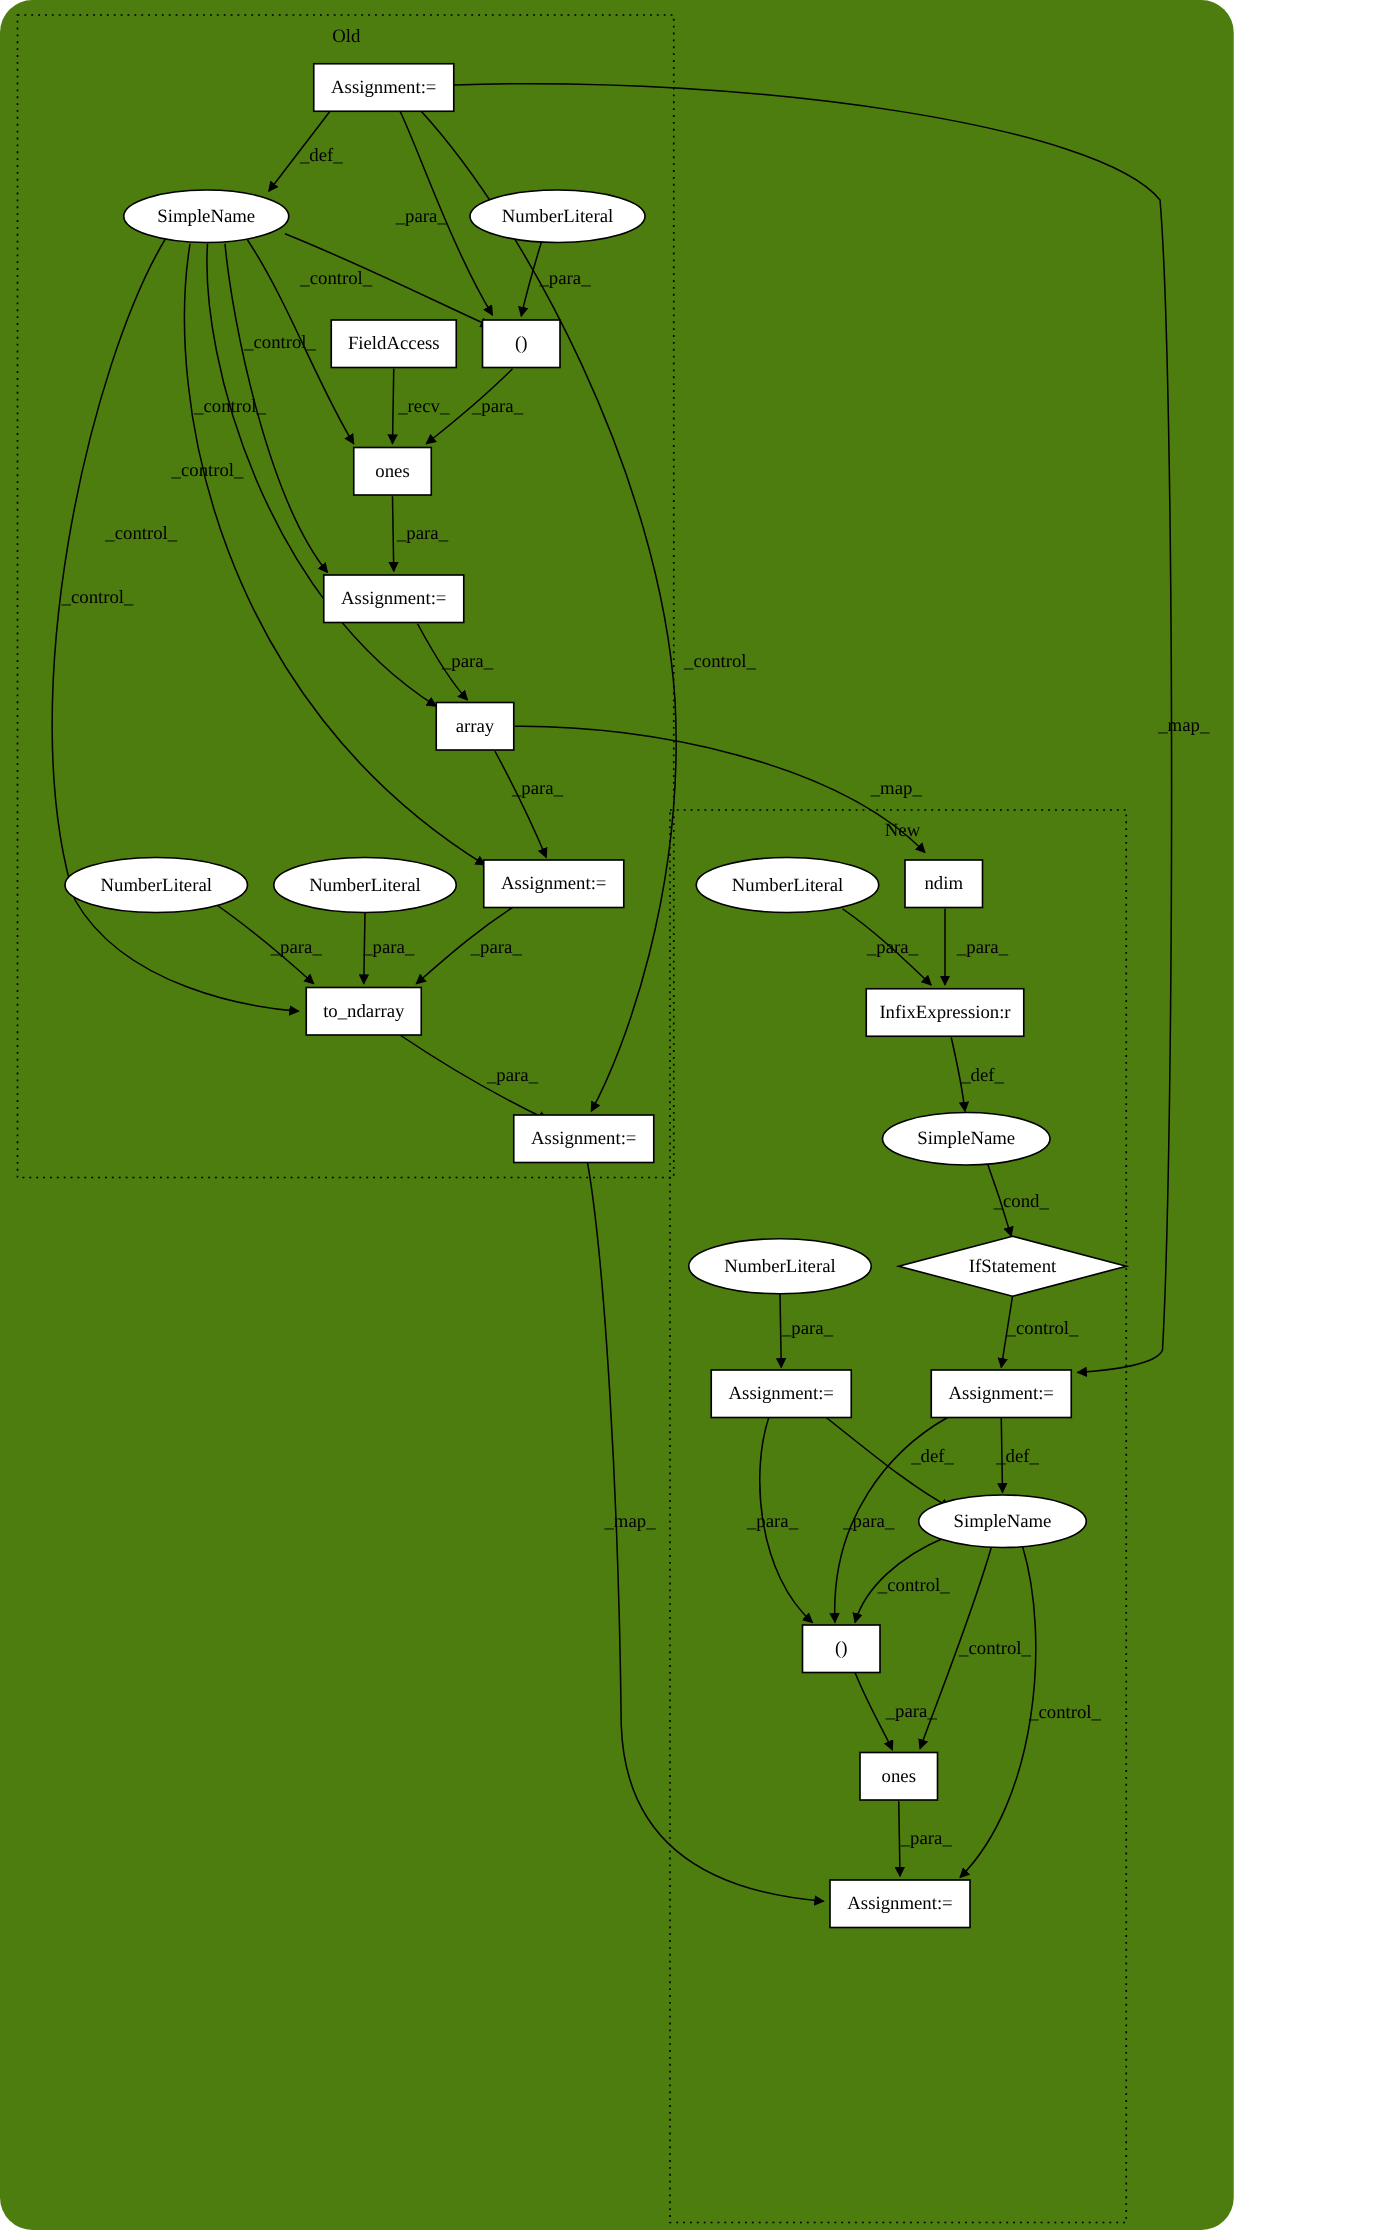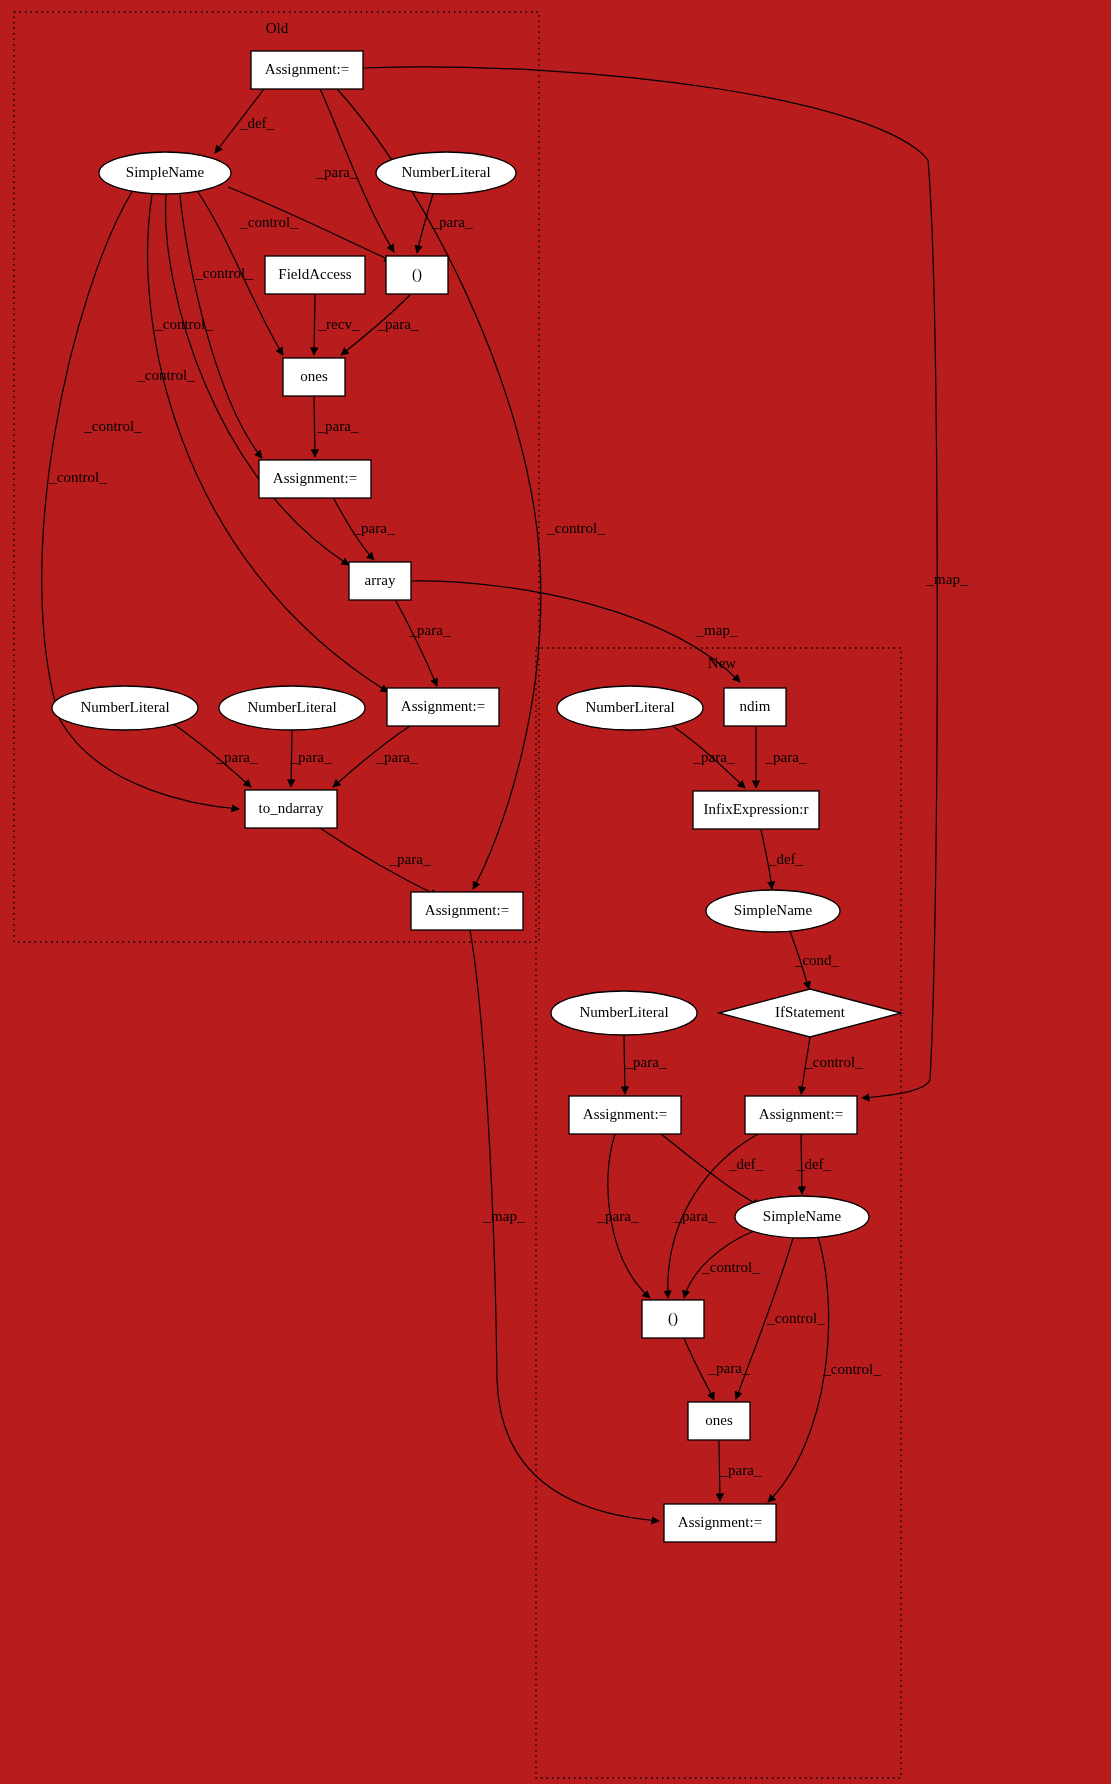--- a/index.html
+++ b/index.html
@@ -1,17 +1,17 @@
 <!DOCTYPE html>
 <html><head>
 <meta charset="utf-8">
 <style>
   html,body{margin:0;padding:0;background:#ffffff;}
-  #canvas{position:relative;width:1111px;height:1784px;background:#b91c1c;
-          font-family:"Liberation Serif","DejaVu Serif",serif;}
+  #canvas{position:relative;width:987px;height:1784px;background:#4d7c0f;
+          font-family:"Liberation Serif","DejaVu Serif",serif;border-radius:26px;}
   svg{position:absolute;left:0;top:0;width:1111px;height:1784px;}
   .nodelabel{font-family:"Liberation Serif","DejaVu Serif",serif;
              font-size:15px;fill:#000000;text-anchor:middle;dominant-baseline:middle;}
   .edgelabel{font-family:"Liberation Serif","DejaVu Serif",serif;
              font-size:15px;fill:#000000;text-anchor:middle;dominant-baseline:middle;}
   .clusterlabel{font-family:"Liberation Serif","DejaVu Serif",serif;
              font-size:15px;fill:#000000;text-anchor:middle;dominant-baseline:middle;}
   .shape{fill:#ffffff;stroke:#000000;stroke-width:1.3;}
   .cluster{fill:none;stroke:#000000;stroke-width:1.3;stroke-dasharray:1.5 4;}
   .edge{fill:none;stroke:#000000;stroke-width:1.2;}

